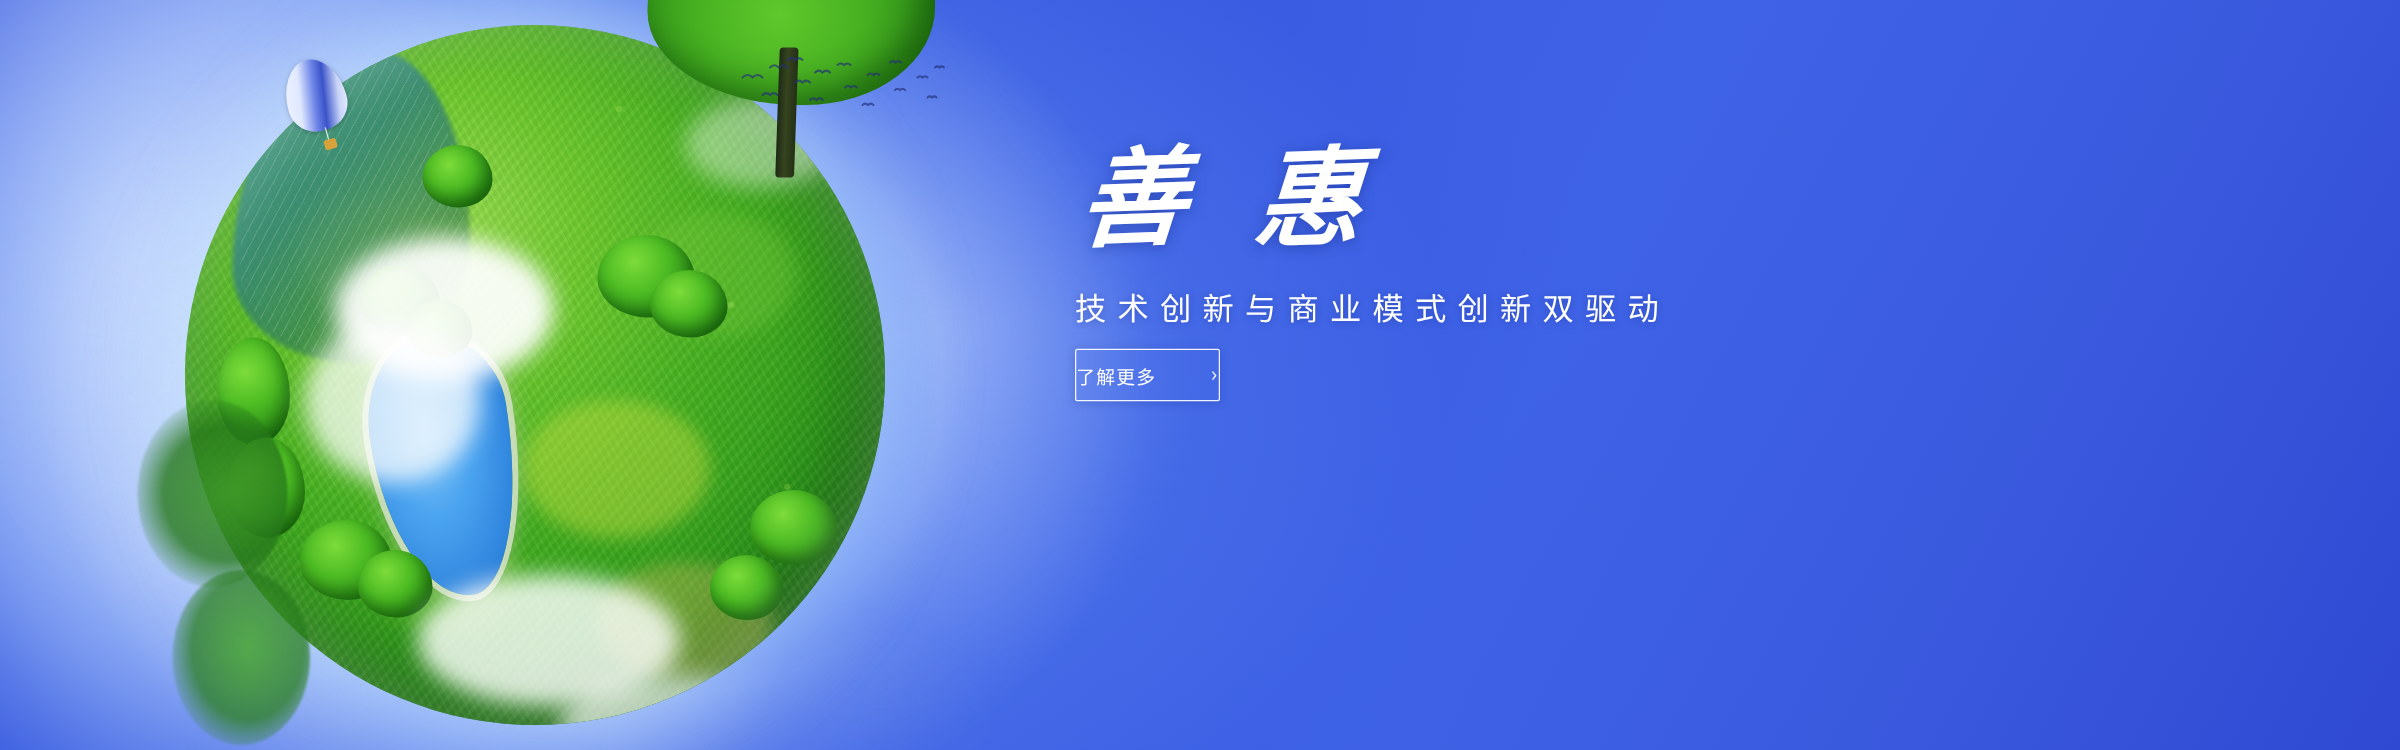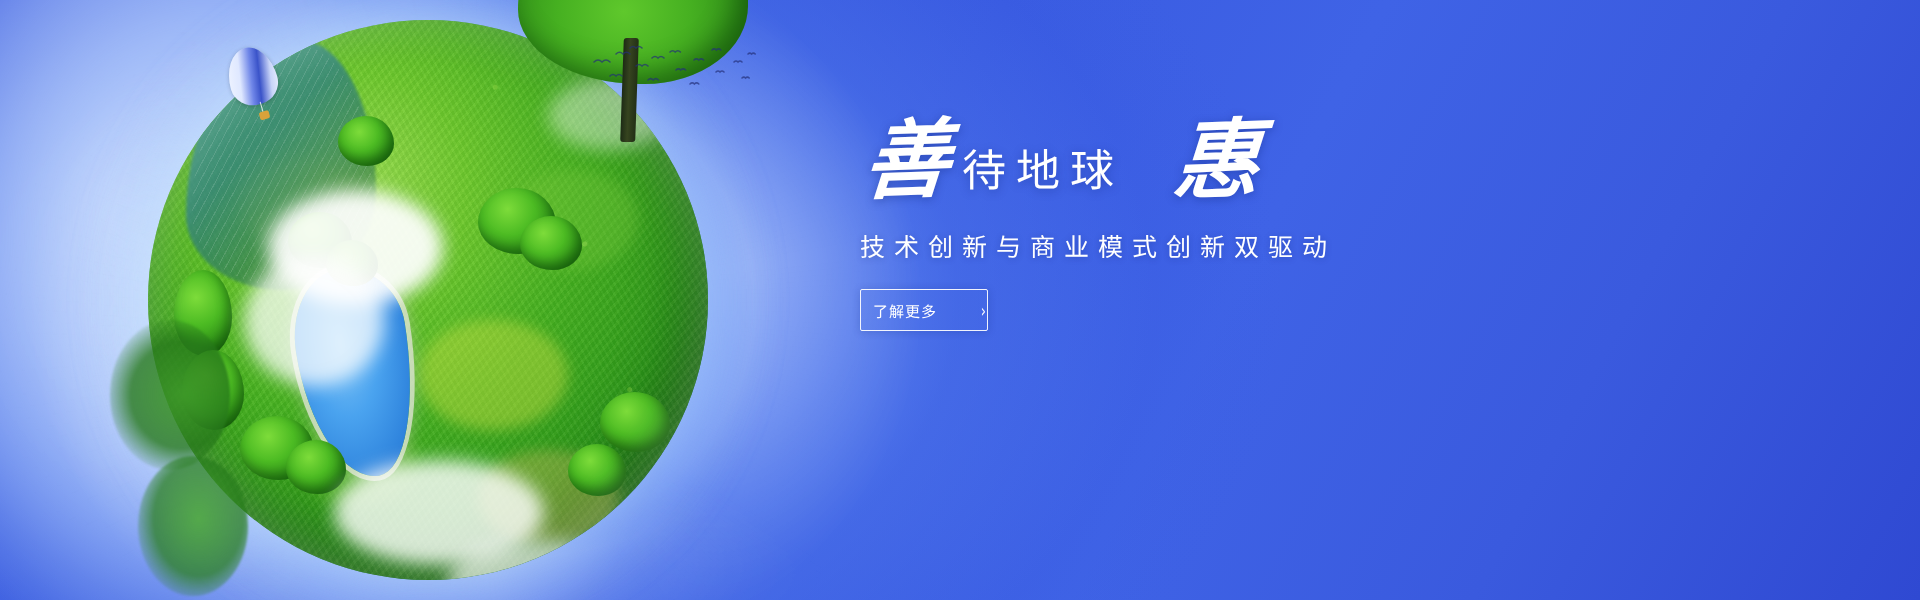--- a/index.html
+++ b/index.html
@@ -208,31 +208,30 @@
   }
   .desc{
     margin-top:20px;
     color:#eef2ff;
     font-family:"DejaVu Sans","Liberation Sans",sans-serif;
     font-size:17px;font-weight:400;letter-spacing:.5px;
     white-space:nowrap;
     text-shadow:0 1px 5px rgba(10,30,110,.30);
   }
   .cta{
-    margin-top:26px;
+    margin-top:16px;
     display:inline-flex;align-items:center;justify-content:space-between;gap:12px;
     width:114px;height:40px;
     border:1px solid rgba(255,255,255,.92);
     border-radius:2px;
     color:#ffffff;
     font-family:"DejaVu Sans","Liberation Sans",sans-serif;
     font-size:15px;letter-spacing:1px;
     background:transparent;cursor:pointer;
     box-shadow:0 1px 8px rgba(10,30,110,.20);
-    padding-left:12px;
   }
   .cta .arrow{font-size:13px;opacity:.95;transform:scaleY(1.35);display:inline-block;}
 </style>
 </head>
 <body>
 
 <div class="banner">
 
   <div class="sky-wash"></div>
   <div class="cloud-band cb1"></div>
@@ -313,21 +312,20 @@
         <path d="M152 38 q1.8-1.8 3.6 0 q1.8-1.8 3.6 0"></path>
         <path d="M158 14 q1.8-1.8 3.6 0 q1.8-1.8 3.6 0"></path>
       </g>
     </svg>
   </div>
 
   <div class="content">
 
     <div class="headline">
       <span class="calli">善</span>
-      <span class="reg">待地球</span>
       <span class="gap"></span>
       <span class="calli">惠</span>
     </div>
 
     <div class="subtitle">技术创新与商业模式创新双驱动</div>
 
 
     <div class="cta">
       <span>了解更多</span>
       <span class="arrow">›</span>

